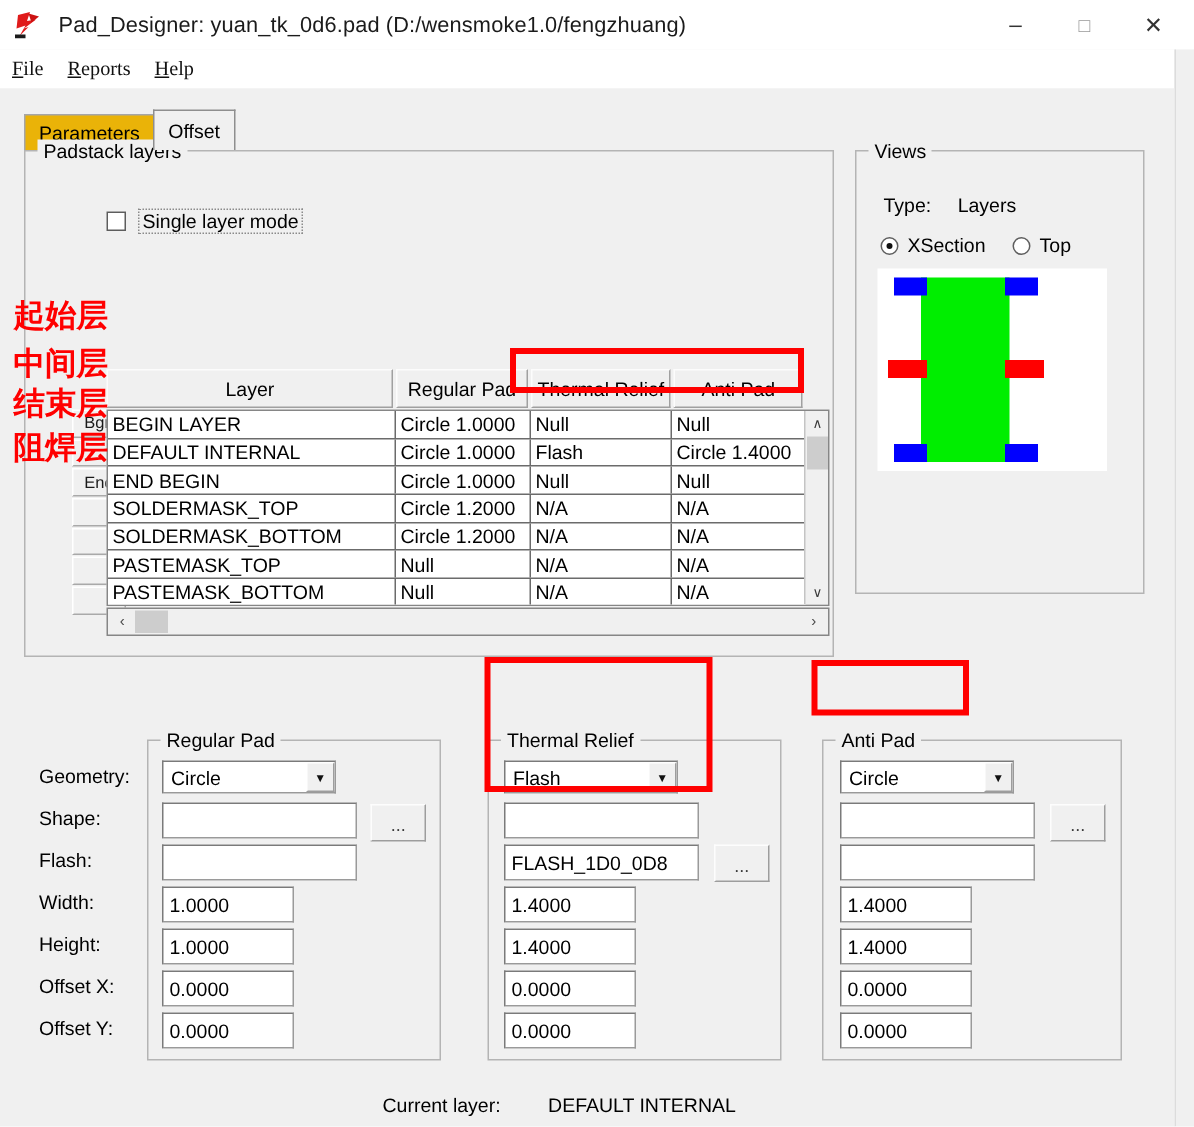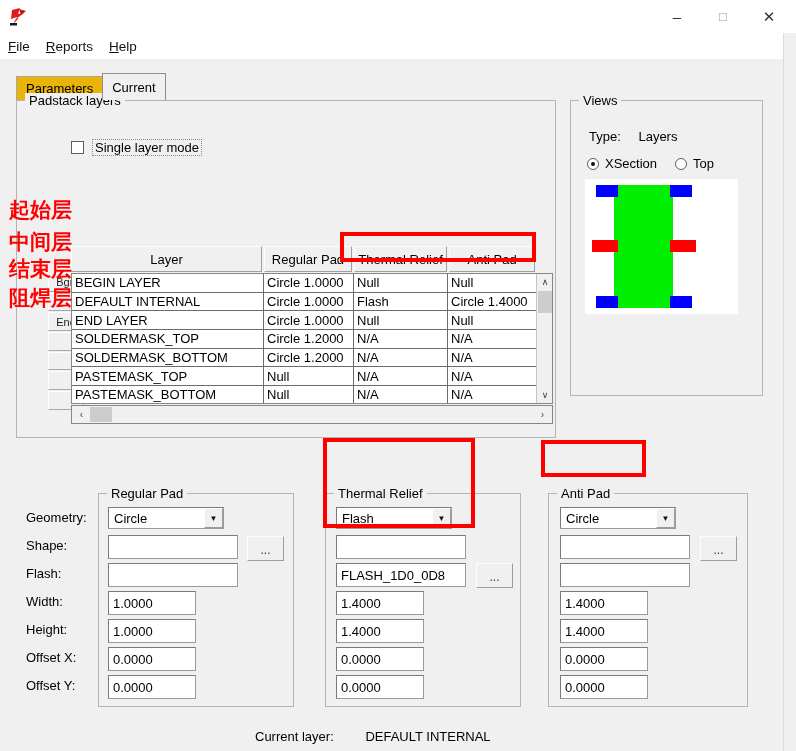--- a/index.html
+++ b/index.html
@@ -63,20 +63,21 @@
     background: #ffffff;
     display: flex;
     align-items: center;
     padding-left: 8px;
     box-sizing: border-box;
   }
   .menu-item {
     margin-right: 16px;
     font-size: 13.5px;
     color: #111;
+    font-family: Liberation Serif, serif;
   }
   .menu-item u { text-decoration: underline; }
 
   
   #client {
     position: absolute;
     left: 0; top: 59px;
     width: 783px; height: 692px;
     background: #f0f0f0;
     box-sizing: border-box;
@@ -431,20 +432,21 @@
 <div id="app">
 
   <div id="titlebar">
     <div id="app-icon">
       <svg width="22" height="22" viewBox="0 0 22 22">
         <path d="M4 4 L12 2 L10 8 L16 7 L8 13 L11 12 L5 18 L9 11 L3 13 Z" fill="#e01b1b"></path>
         <path d="M11 3 L18 5 L13 9 Z" fill="#cc1212"></path>
         <rect x="2" y="17" width="7" height="2.5" fill="#1b1b1b"></rect>
       </svg>
     </div>
+    <div id="title-text">Pad_Designer: yuan_tk_0d6.pad (D:/wensmoke1.0/fengzhuang)</div>
     <div id="win-controls">
       <div class="win-btn">–</div>
       <div class="win-btn" style="color:#999;font-size:13px;">□</div>
       <div class="win-btn">✕</div>
     </div>
   </div>
 
   <div id="menubar">
     <div class="menu-item"><u>F</u><span>ile</span></div>
     <div class="menu-item"><u>R</u><span>eports</span></div>
@@ -453,21 +455,21 @@
 
   <div id="right-edge"></div>
 
   <div id="client">
 
     <div id="tabstrip">
       <div class="tab">
         <span>Parameters</span>
       </div>
       <div class="tab active">
-        <span>Current</span>
+        <span>Offset</span>
       </div>
     </div>
 
     <div class="group" id="grp-padstack">
       <div class="group-title">Padstack layers</div>
 
       <div id="chk-single-wrap">
         <span class="checkbox"></span>
         <span id="chk-single-label">Single layer mode</span>
       </div>
@@ -499,21 +501,21 @@
               <div class="td c-thermal">Null</div>
               <div class="td c-anti">Null</div>
             </div>
             <div class="tr">
               <div class="td c-layer">DEFAULT INTERNAL</div>
               <div class="td c-regular">Circle 1.0000</div>
               <div class="td c-thermal">Flash</div>
               <div class="td c-anti">Circle 1.4000</div>
             </div>
             <div class="tr">
-              <div class="td c-layer">END LAYER</div>
+              <div class="td c-layer">END BEGIN</div>
               <div class="td c-regular">Circle 1.0000</div>
               <div class="td c-thermal">Null</div>
               <div class="td c-anti">Null</div>
             </div>
             <div class="tr">
               <div class="td c-layer">SOLDERMASK_TOP</div>
               <div class="td c-regular">Circle 1.2000</div>
               <div class="td c-thermal">N/A</div>
               <div class="td c-anti">N/A</div>
             </div>

